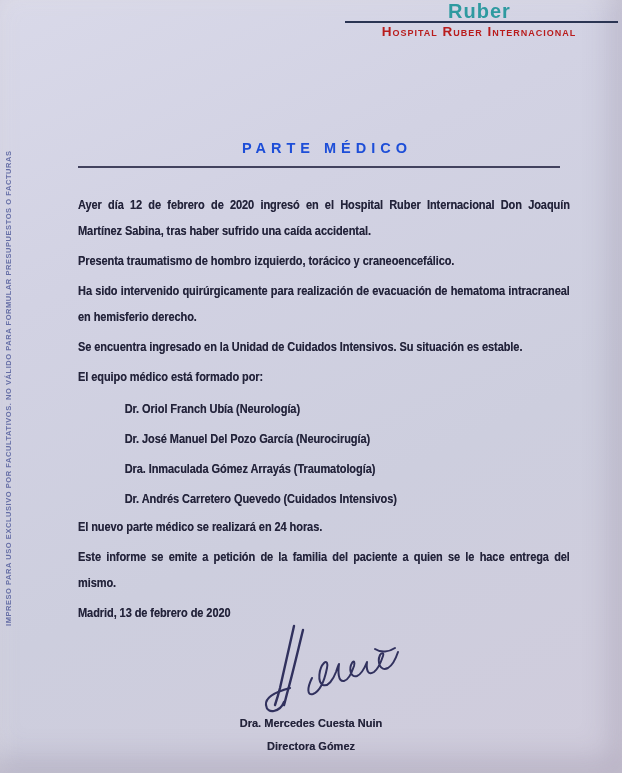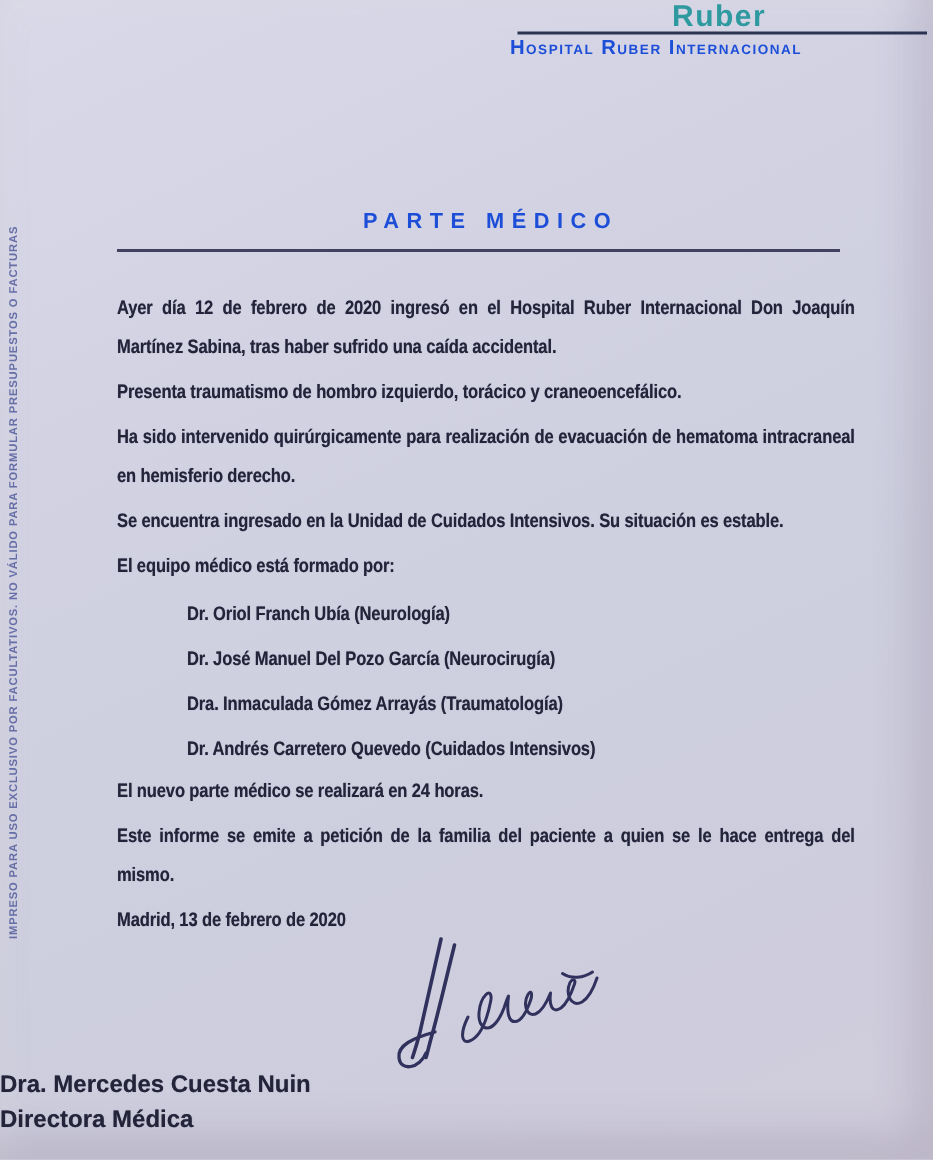--- a/index.html
+++ b/index.html
@@ -22,24 +22,24 @@
     text-align: left;
     font-size: 20px; font-weight: bold; letter-spacing: 1px;
     color: #2e9aa0;
   }
   .header-rule {
     position: absolute; top: 21px; left: 345px; width: 273px; height: 2px;
     background: #2b3553;
   }
   .hospital-name {
     position: absolute; top: 24px; left: 340px; width: 278px;
-    text-align: left;
+    text-align: center;
     font-variant: small-caps;
     font-size: 13.5px; font-weight: bold; letter-spacing: 1px;
-    color: #1d4ed8;
+    color: #b91c1c;
   }
   
   .side-note {
     position: absolute; left: 4px; top: 196px; height: 430px;
     writing-mode: vertical-rl;
     transform: rotate(180deg);
     font-size: 7.5px; font-weight: bold; letter-spacing: 0.55px;
     color: #5b64a0;
     white-space: nowrap;
     opacity: 0.9;
@@ -69,22 +69,22 @@
   .team-list { list-style: none; margin: 0; padding: 0 0 0 55px; }
   .team-list li { line-height: 30px; }
   
   .signature {
     position: absolute; top: 622px; left: 240px; width: 170px; height: 95px;
   }
   .signature svg { display: block; width: 100%; height: 100%; }
   
   .footer {
     position: absolute; top: 712px; left: 0; width: 622px;
-    text-align: left;
-    font-size: 16px; font-weight: bold; line-height: 23px;
+    text-align: center;
+    font-size: 11px; font-weight: bold; line-height: 23px;
     color: #23233a;
     text-shadow: 0 0 0.5px rgba(35, 35, 58, 0.55);
   }
 </style>
 </head>
 <body>
 
 <div class="paper"></div>
 
 <div class="brand">Ruber</div>
@@ -118,14 +118,14 @@
     <path stroke-width="2.4" d="M54 4 C50 22 44 48 40 66 C38 74 36 80 35 83"></path>
     <path stroke-width="2.4" d="M63 8 C59 24 53 50 48 68 C46 75 45 80 44 83"></path>
     <path stroke-width="2.2" d="M44 80 C40 90 27 93 26 83 C25 75 35 70 50 66"></path>
     <path stroke-width="2" d="M72 56 C67 66 67 74 73 72 C81 69 85 56 87 46 C88 42 87 38 84 41 C79 46 77 60 83 63 C88 65 93 58 96 50 C97 47 98 44 99 42 C98 50 98 60 104 59 C109 58 112 50 114 44 C115 40 114 38 112 41 C109 46 110 56 117 54 C122 52 125 45 127 40 C126 48 128 54 134 50 C138 47 141 40 143 34 C144 31 142 30 140 33 C137 40 140 50 148 46 C153 43 156 36 158 30"></path>
     <path stroke-width="2" d="M135 27 C141 31 149 30 155 26"></path>
   </svg>
 </div>
 
 <div class="footer">
   <div>Dra. Mercedes Cuesta Nuin</div>
-  <div>Directora Médica</div>
+  <div>Directora Gómez</div>
 </div>
 
 </body></html>

